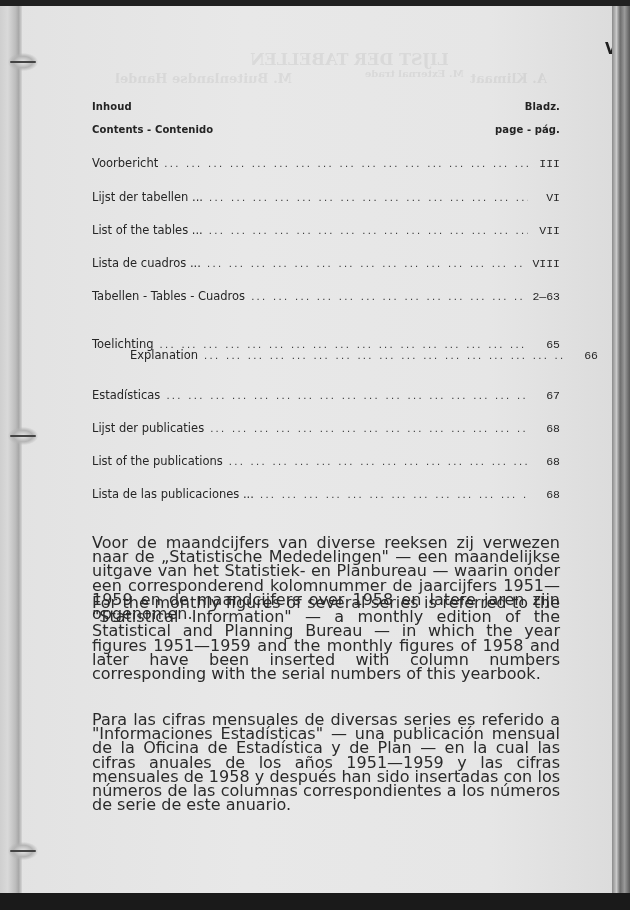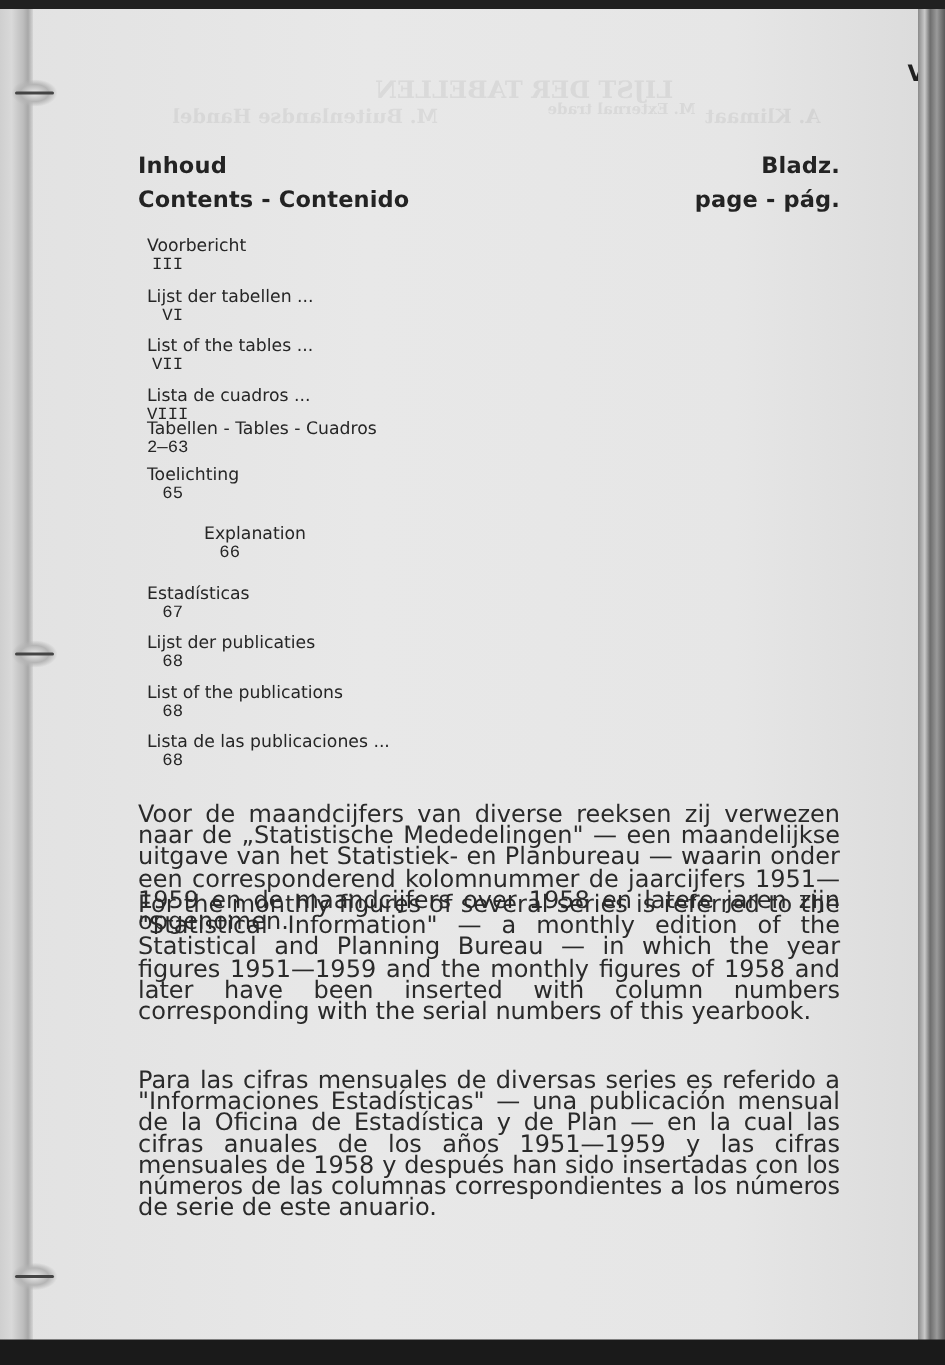--- a/index.html
+++ b/index.html
@@ -47,26 +47,26 @@
     .ghost {
       position: absolute; color: rgba(120,120,120,0.13);
       font-family: "DejaVu Serif", serif; font-weight: bold;
       transform: scaleX(-1); white-space: nowrap;
     }
 
     .content { position: absolute; left: 92px; top: 0; width: 468px; color: #232323; }
     .hdr-row {
       position: absolute; left: 0; width: 468px;
       display: flex; justify-content: space-between;
-      font-weight: bold; font-size: 15px; letter-spacing: 0.1px;
+      font-weight: bold; font-size: 10px; letter-spacing: 0.1px;
     }
     .toc-row {
       position: absolute; left: 0; width: 468px; height: 16px;
       display: flex; align-items: baseline;
-      font-size: 11.5px; color: #262626; flex-direction: column;
+      font-size: 11.5px; color: #262626;
     }
     .toc-label { white-space: nowrap; }
     .toc-dots {
       flex: 1; overflow: hidden; white-space: nowrap;
       margin: 0 8px 0 6px; letter-spacing: 2.3px; font-size: 10px; color: #333;
     }
     .toc-page { white-space: nowrap; text-align: right; min-width: 24px; font-family: Liberation Mono, monospace; }
 
     .para {
       position: absolute; left: 0; width: 468px;
@@ -118,21 +118,21 @@
     <div class="toc-row" style="top:250px;">
       <span class="toc-label">Lista de cuadros ...</span>
       <span class="toc-dots">... ... ... ... ... ... ... ... ... ... ... ... ... ... ... ... ... ... ... ... ... ... ...</span>
       <span class="toc-page">VIII</span>
     </div>
     <div class="toc-row" style="top:283px;justify-content:flex-end;">
       <span class="toc-label">Tabellen - Tables - Cuadros</span>
       <span class="toc-dots">... ... ... ... ... ... ... ... ... ... ... ... ... ... ... ... ... ... ... ... ... ... ...</span>
       <span class="toc-page">2—63</span>
     </div>
-    <div class="toc-row" style="top:303px;">
+    <div class="toc-row" style="top:331px;">
       <span class="toc-label">Toelichting</span>
       <span class="toc-dots">... ... ... ... ... ... ... ... ... ... ... ... ... ... ... ... ... ... ... ... ... ... ...</span>
       <span class="toc-page">65</span>
     </div>
     <div class="toc-row" style="top:342px;margin-left:38px;">
       <span class="toc-label">Explanation</span>
       <span class="toc-dots">... ... ... ... ... ... ... ... ... ... ... ... ... ... ... ... ... ... ... ... ... ... ...</span>
       <span class="toc-page">66</span>
     </div>
     <div class="toc-row" style="top:382px;">

